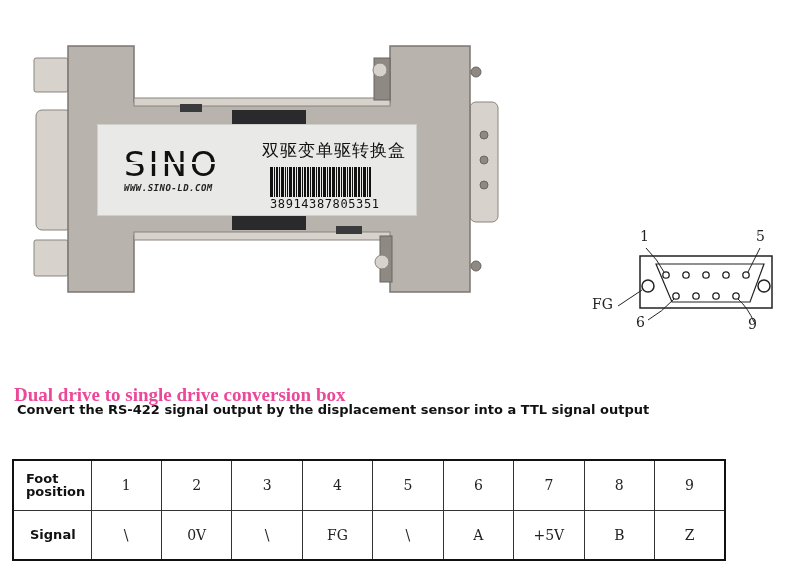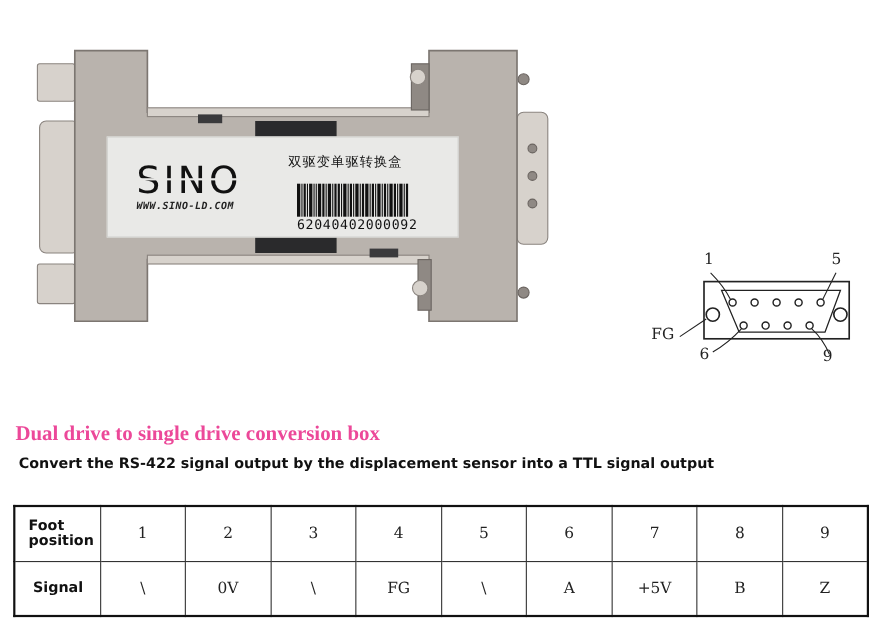--- a/index.html
+++ b/index.html
@@ -7,34 +7,34 @@
 
   
   .product { position: absolute; left: 30px; top: 40px; width: 470px; height: 260px; }
   .metal { fill: #b9b3ad; stroke: #7c7671; stroke-width: 1.5; }
   .metal-dark { fill: #8f8984; stroke: #6b6561; stroke-width: 1; }
   .metal-light { fill: #d7d2cc; stroke: #8a847f; stroke-width: 1; }
   .label-box { position: absolute; left: 67px; top: 84px; width: 320px; height: 92px; background: #e9e9e7; border: 1px solid #cfcfcc; box-sizing: border-box; }
   .sino-logo { position: absolute; left: 26px; top: 22px; font-family: "DejaVu Sans", sans-serif; font-weight: normal; font-size: 34px; letter-spacing: 3px; color: #111; line-height: 1; }
   .sino-stripe { position: absolute; left: 26px; top: 37px; width: 112px; height: 2px; background: #e9e9e7; }
   .sino-url { position: absolute; left: 26px; top: 58px; font-family: "DejaVu Sans Mono", monospace; font-weight: bold; font-size: 9px; color: #222; letter-spacing: 0.5px; font-style: italic; }
-  .cn-title { position: absolute; left: 164px; top: 14px; font-family: "DejaVu Sans", sans-serif; font-size: 12px; color: #111; letter-spacing: 1px; }
+  .cn-title { position: absolute; left: 164px; top: 14px; font-family: "DejaVu Sans", sans-serif; font-size: 17px; color: #111; letter-spacing: 1px; }
   .barcode { position: absolute; left: 172px; top: 42px; width: 136px; height: 30px; display: flex; align-items: stretch; gap: 1px; }
   .barcode span { background: #111; display: block; }
   .barcode-num { position: absolute; left: 172px; top: 72px; font-family: "DejaVu Sans Mono", monospace; font-size: 12px; color: #111; letter-spacing: 0.6px; }
 
   
   .pinout { position: absolute; left: 588px; top: 224px; width: 190px; height: 116px; }
 
   
   .title { position: absolute; left: 14px; top: 384px; font-family: Liberation Serif, serif; font-weight: bold; font-size: 19px; color: #ec4899; }
-  .subtitle { position: absolute; left: 17px; top: 402px; font-family: "DejaVu Sans", sans-serif; font-weight: bold; font-size: 13px; color: #111; margin-top: 12px; }
+  .subtitle { position: absolute; left: 17px; top: 402px; font-family: "DejaVu Sans", sans-serif; font-weight: bold; font-size: 13px; color: #111; }
 
   
-  .pin-table { position: absolute; left: 12px; top: 459px; width: 778px; height: 100px; border-collapse: collapse; border: 2px solid #111; table-layout: fixed; }
+  .pin-table { position: absolute; left: 12px; top: 459px; width: 714px; height: 100px; border-collapse: collapse; border: 2px solid #111; table-layout: fixed; }
   .pin-table td { border: 1px solid #333; text-align: center; vertical-align: middle; font-family: "DejaVu Serif", serif; font-size: 14px; color: #222; padding: 0; }
   .pin-table td.head { font-family: "DejaVu Sans", sans-serif; font-weight: bold; font-size: 13px; color: #111; text-align: left; padding-left: 12px; line-height: 1.05; }
   .pin-table td.head.sig { padding-left: 16px; }
   .pin-table tr { height: 50px; }
   .pin-table col.c0 { width: 78px; }
 </style>
 </head>
 <body>
 
 <div class="product">
@@ -104,21 +104,21 @@
         <span style="width:1px"></span>
       <span style="width:2px"></span>
         <span style="width:1px"></span>
         <span style="width:3px"></span>
         <span style="width:2px"></span>
       <span style="width:1px"></span>
         <span style="width:3px"></span>
         <span style="width:1px"></span>
         <span style="width:2px"></span>
     </div>
-    <div class="barcode-num">62040402000092</div>
+    <div class="barcode-num">38914387805351</div>
   </div>
 </div>
 
 <div class="pinout">
   <svg width="190" height="116" viewBox="0 0 190 116">
 
     <rect x="52" y="32" width="132" height="52" fill="#fff" stroke="#222" stroke-width="1.5"></rect>
 
     <path d="M68 40 H176 L162 78 H84 Z" fill="#fff" stroke="#222" stroke-width="1.2"></path>
 

